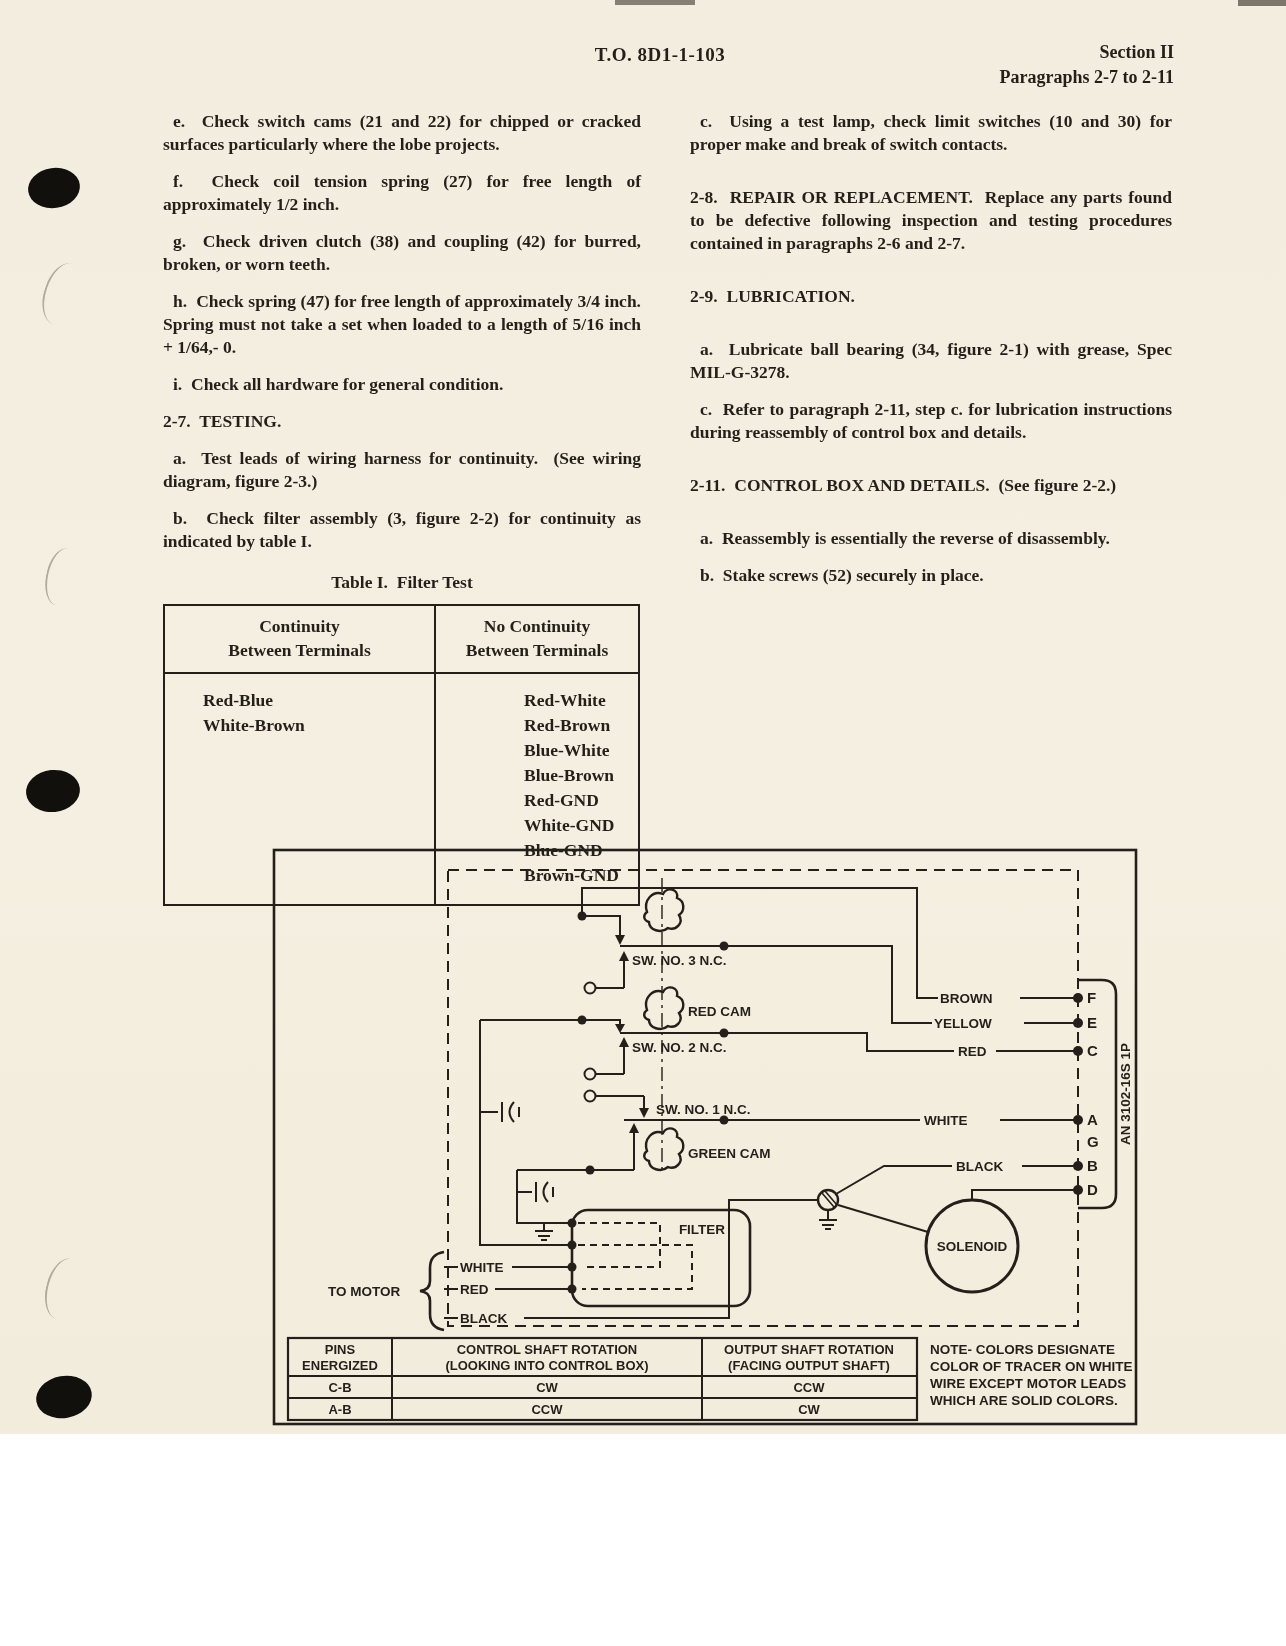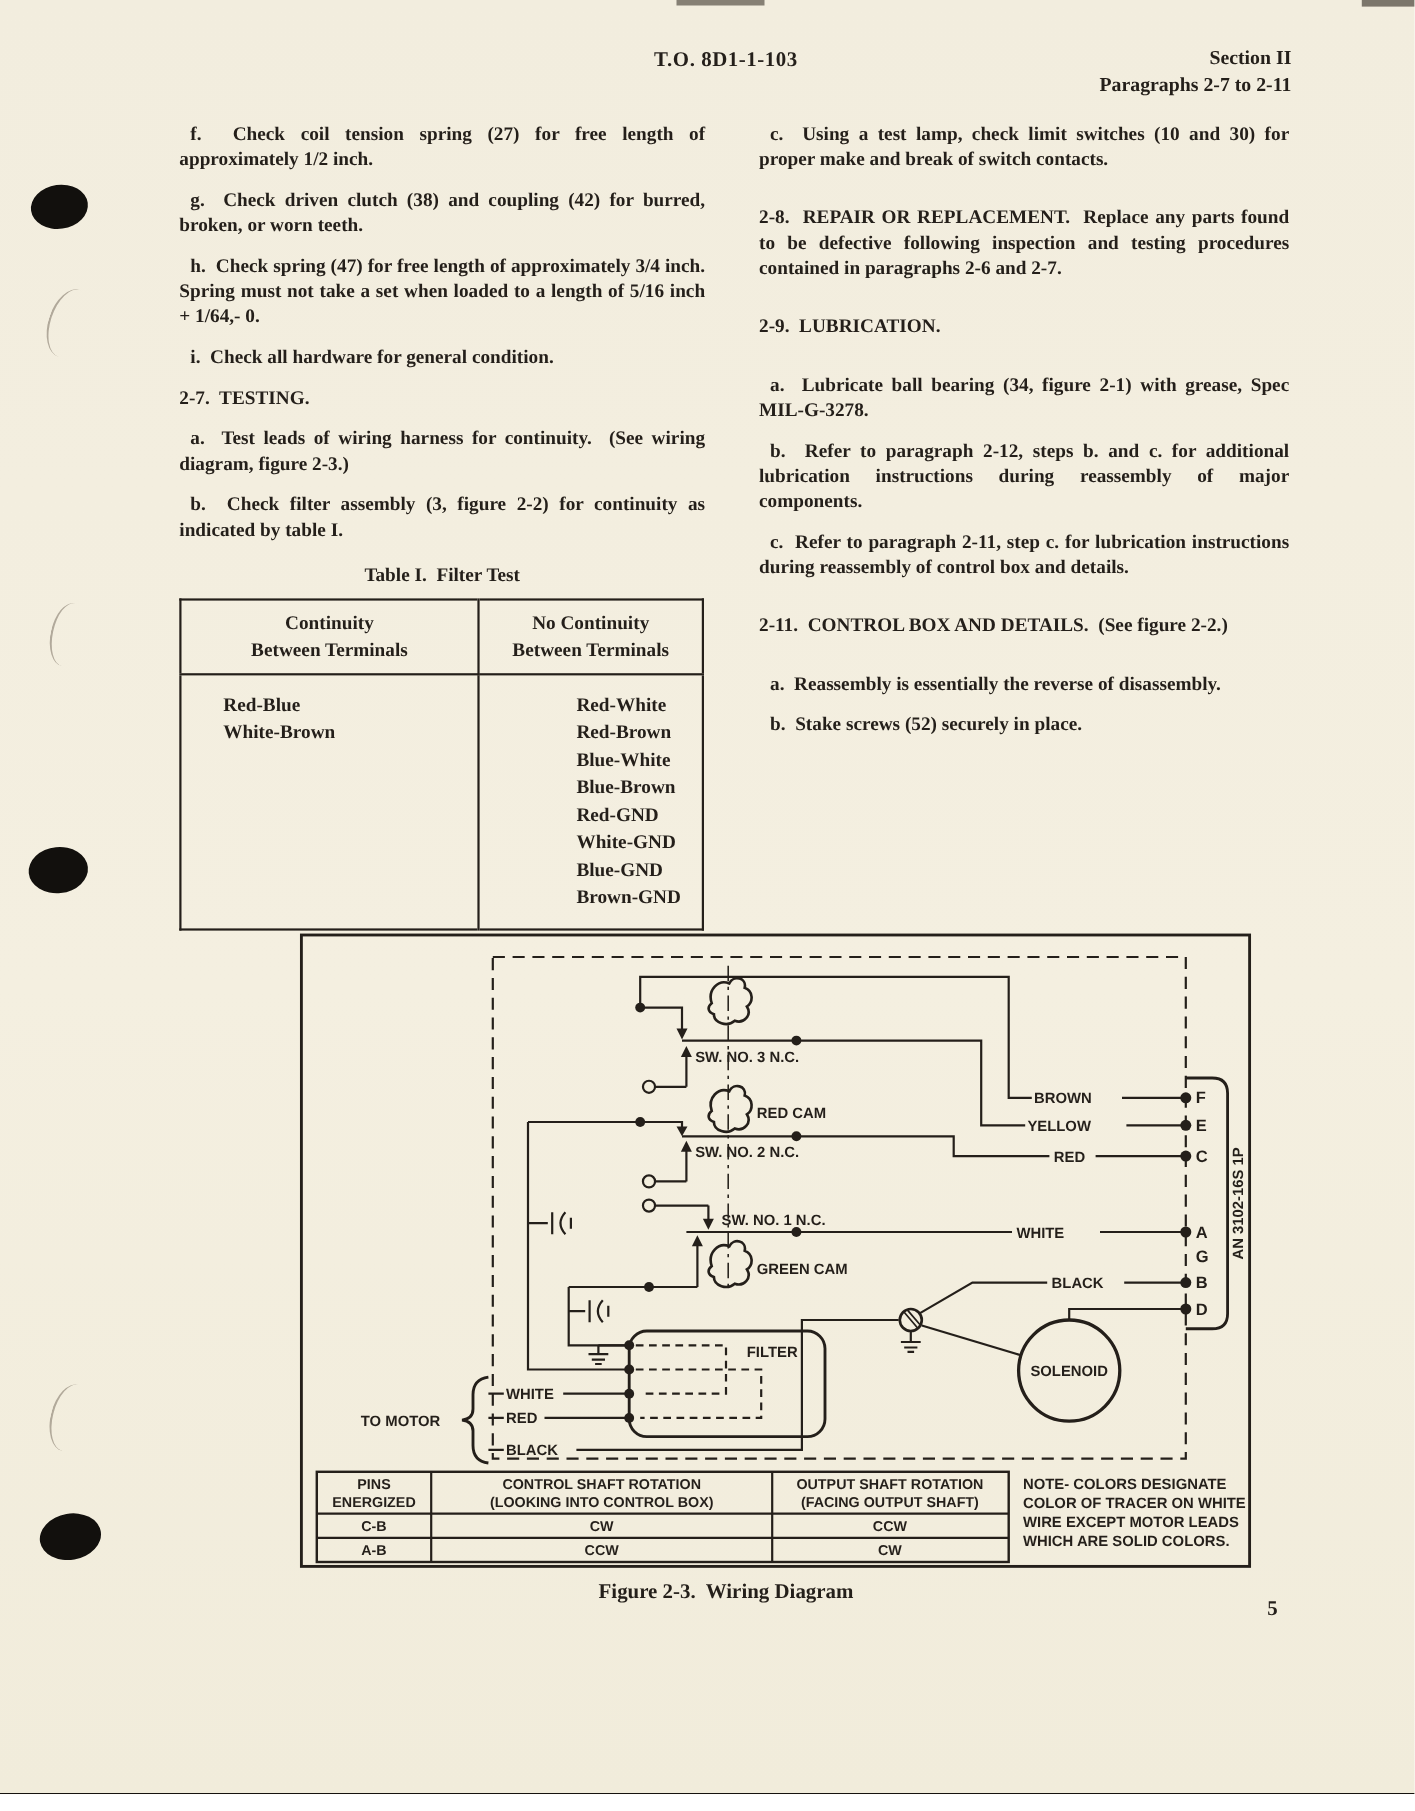--- a/index.html
+++ b/index.html
@@ -1,18 +1,18 @@
 <!DOCTYPE html>
 <html><head>
 <meta charset="utf-8">
 <style>
   html,body{margin:0;padding:0;}
   .page{
     position:relative;
-    width:1286px;height:1631px;
+    width:1286px;height:1434px;
     background:linear-gradient(180deg,#f2edde 0%,#f4efe0 55%,#f1ecdb 100%);
     font-family:"Liberation Serif", serif;
     color:#241f1a;
     overflow:hidden;
   }
   
   .hdr-center{position:absolute;top:44px;left:400px;width:520px;text-align:center;
     font-size:19px;font-weight:bold;letter-spacing:.5px;}
   .hdr-right{position:absolute;top:40px;right:112px;text-align:right;
     font-size:18px;font-weight:bold;line-height:25px;}
@@ -71,20 +71,21 @@
   <div class="speck1"></div>
   <div class="speck2"></div>
 
   <div class="hdr-center">T.O. 8D1-1-103</div>
   <div class="hdr-right">
     <div>Section II</div>
     <div>Paragraphs 2-7 to 2-11</div>
   </div>
 
   <div class="col col-left">
+    <div class="para">e.  Check switch cams (21 and 22) for chipped or cracked surfaces particularly where the lobe projects.</div>
     <div class="para">f.  Check coil tension spring (27) for free length of approximately 1/2 inch.</div>
     <div class="para">g.  Check driven clutch (38) and coupling (42) for burred, broken, or worn teeth.</div>
     <div class="para">h.  Check spring (47) for free length of approximately 3/4 inch.  Spring must not take a set when loaded to a length of 5/16 inch + 1/64,- 0.</div>
     <div class="para">i.  Check all hardware for general condition.</div>
     <div class="heading">2-7.  TESTING.</div>
     <div class="para">a.  Test leads of wiring harness for continuity.  (See wiring diagram, figure 2-3.)</div>
     <div class="para">b.  Check filter assembly (3, figure 2-2) for continuity as indicated by table I.</div>
 
     <div class="t1-caption">Table I.  Filter Test</div>
     <table class="t1">
@@ -117,21 +118,20 @@
       </tr>
     </tbody>
       </table>
   </div>
 
   <div class="col col-right">
     <div class="para">c.  Using a test lamp, check limit switches (10 and 30) for proper make and break of switch contacts.</div>
     <div class="head-run sp">2-8.  REPAIR OR REPLACEMENT.  Replace any parts found to be defective following inspection and testing procedures contained in paragraphs 2-6 and 2-7.</div>
     <div class="heading sp">2-9.  LUBRICATION.</div>
     <div class="para sp">a.  Lubricate ball bearing (34, figure 2-1) with grease, Spec MIL-G-3278.</div>
-    <div class="para">b.  Refer to paragraph 2-12, steps b. and c. for additional lubrication instructions during reassembly of major components.</div>
     <div class="para">c.  Refer to paragraph 2-11, step c. for lubrication instructions during reassembly of control box and details.</div>
     <div class="hang sp">2-11.  CONTROL BOX AND DETAILS.  (See figure 2-2.)</div>
     <div class="para sp">a.  Reassembly is essentially the reverse of disassembly.</div>
     <div class="para">b.  Stake screws (52) securely in place.</div>
   </div>
 
   <div class="figure-wrap">
   <svg width="866" height="580" viewBox="0 0 866 580">
     <g stroke="#241f1a" fill="none" stroke-width="2">
 

